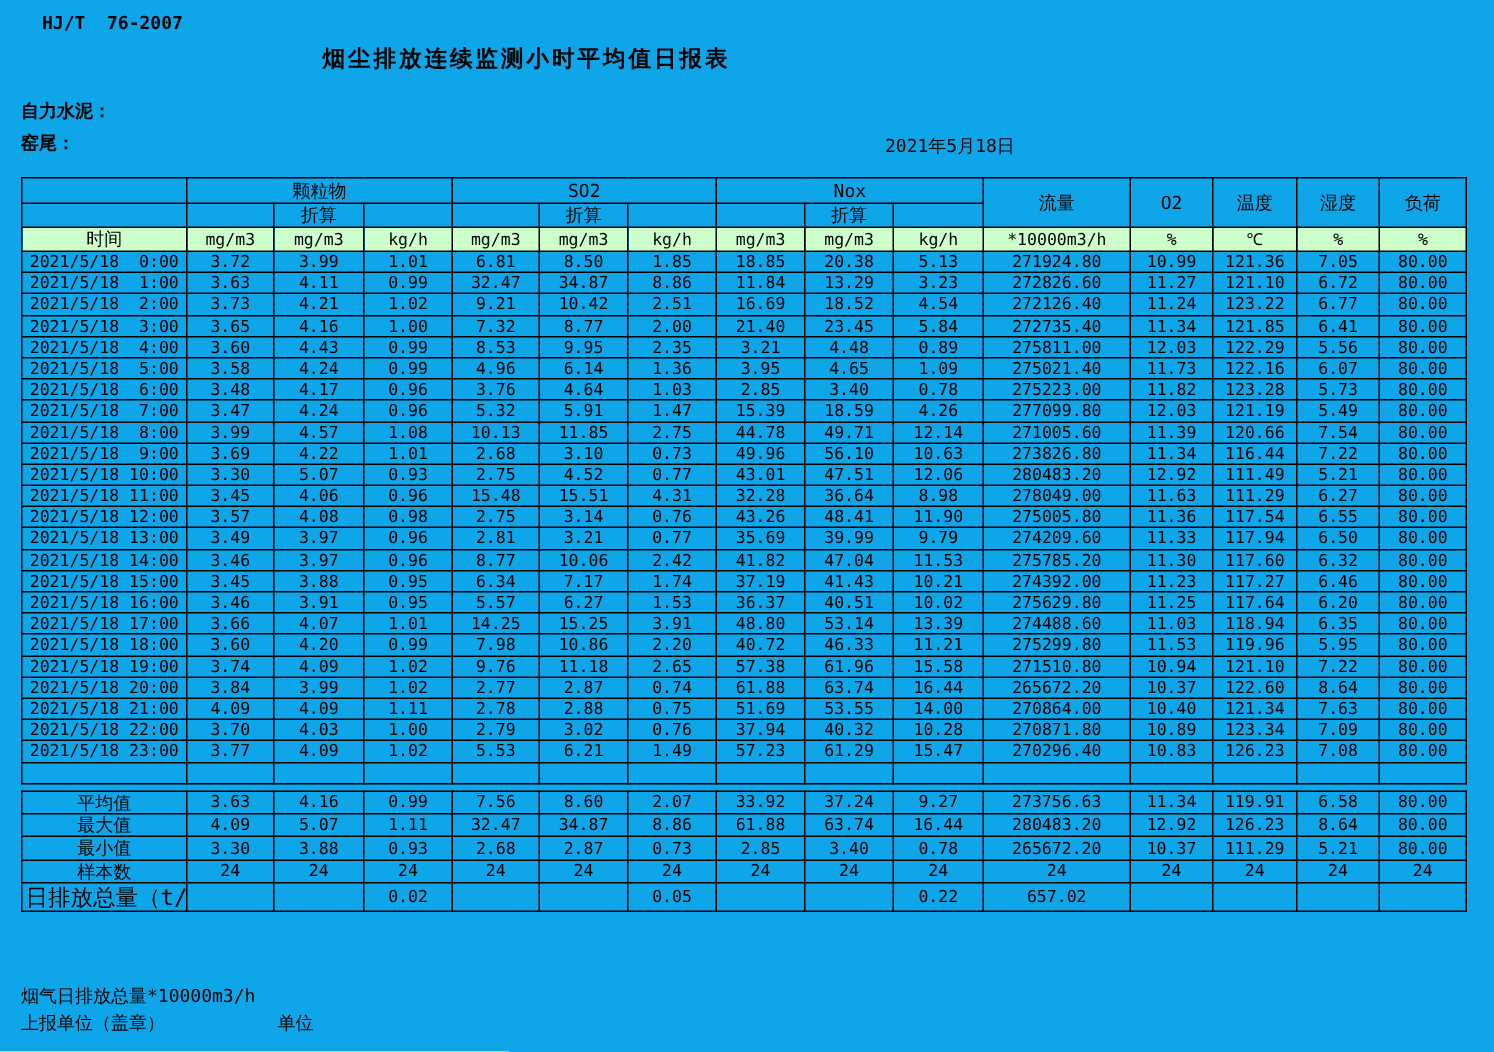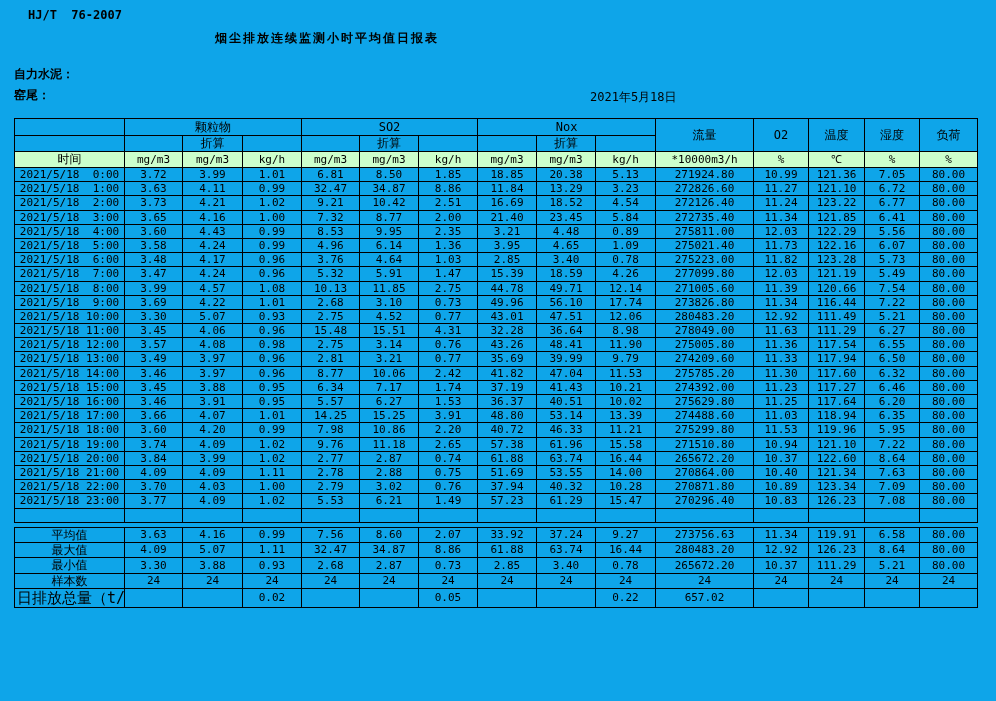--- a/index.html
+++ b/index.html
@@ -3,21 +3,21 @@
 <meta charset="utf-8">
 <style>
   * { margin:0; padding:0; box-sizing:border-box; }
   html,body { background:#ffffff; width:996px; }
   body { font-family:"DejaVu Sans Mono", monospace; color:#000; }
   .page { position:relative; width:996px; height:701px; background:#0ea5e9; overflow:hidden; }
 
   
   .doc-header { position:relative; height:118px; }
   .std-no   { position:absolute; left:28px;  top:8px;  font-size:12px; font-weight:bold; white-space:pre; }
-  .doc-title{ position:absolute; left:215px; top:30px; font-size:12px; font-weight:bold; letter-spacing:2px; white-space:pre; }
+  .doc-title{ position:absolute; left:215px; top:30px; font-size:15px; font-weight:bold; letter-spacing:2px; white-space:pre; }
   .company  { position:absolute; left:14px;  top:66px; font-size:12px; font-weight:bold; }
   .site     { position:absolute; left:14px;  top:87px; font-size:12px; font-weight:bold; }
   .rpt-date { position:absolute; left:590px; top:89px; font-size:12px; }
 
   
   .tbl-wrap { position:absolute; left:14px; top:118px; }
   table { border-collapse:collapse; table-layout:fixed; width:963px; }
   td { border:1px solid #000; text-align:center; font-size:11px; line-height:1.2;
        height:14px; padding:0 1px; white-space:pre; overflow:hidden; }
   tr.hrow1 td { height:17px; font-size:12px; }
@@ -264,21 +264,21 @@
           <tr>
             <td>2021/5/18  9:00</td>
             <td>3.69</td>
             <td>4.22</td>
             <td>1.01</td>
             <td>2.68</td>
             <td>3.10</td>
             <td>0.73</td>
             <td>49.96</td>
             <td>56.10</td>
-            <td>17.74</td>
+            <td>10.63</td>
             <td>273826.80</td>
             <td>11.34</td>
             <td>116.44</td>
             <td>7.22</td>
             <td>80.00</td>
           </tr>
           <tr>
             <td>2021/5/18 10:00</td>
             <td>3.30</td>
             <td>5.07</td>
@@ -637,14 +637,19 @@
             <td>657.02</td>
             <td></td>
             <td></td>
             <td></td>
             <td></td>
           </tr>
         </tbody>
     </table>
   </div>
 
+  <div class="doc-footer">
+    <div class="flow-note">烟气日排放总量*10000m3/h</div>
+    <div class="report-org">上报单位（盖章）</div>
+    <div class="unit-lbl">单位</div>
+  </div>
 
 </div>
 
 </body></html>

